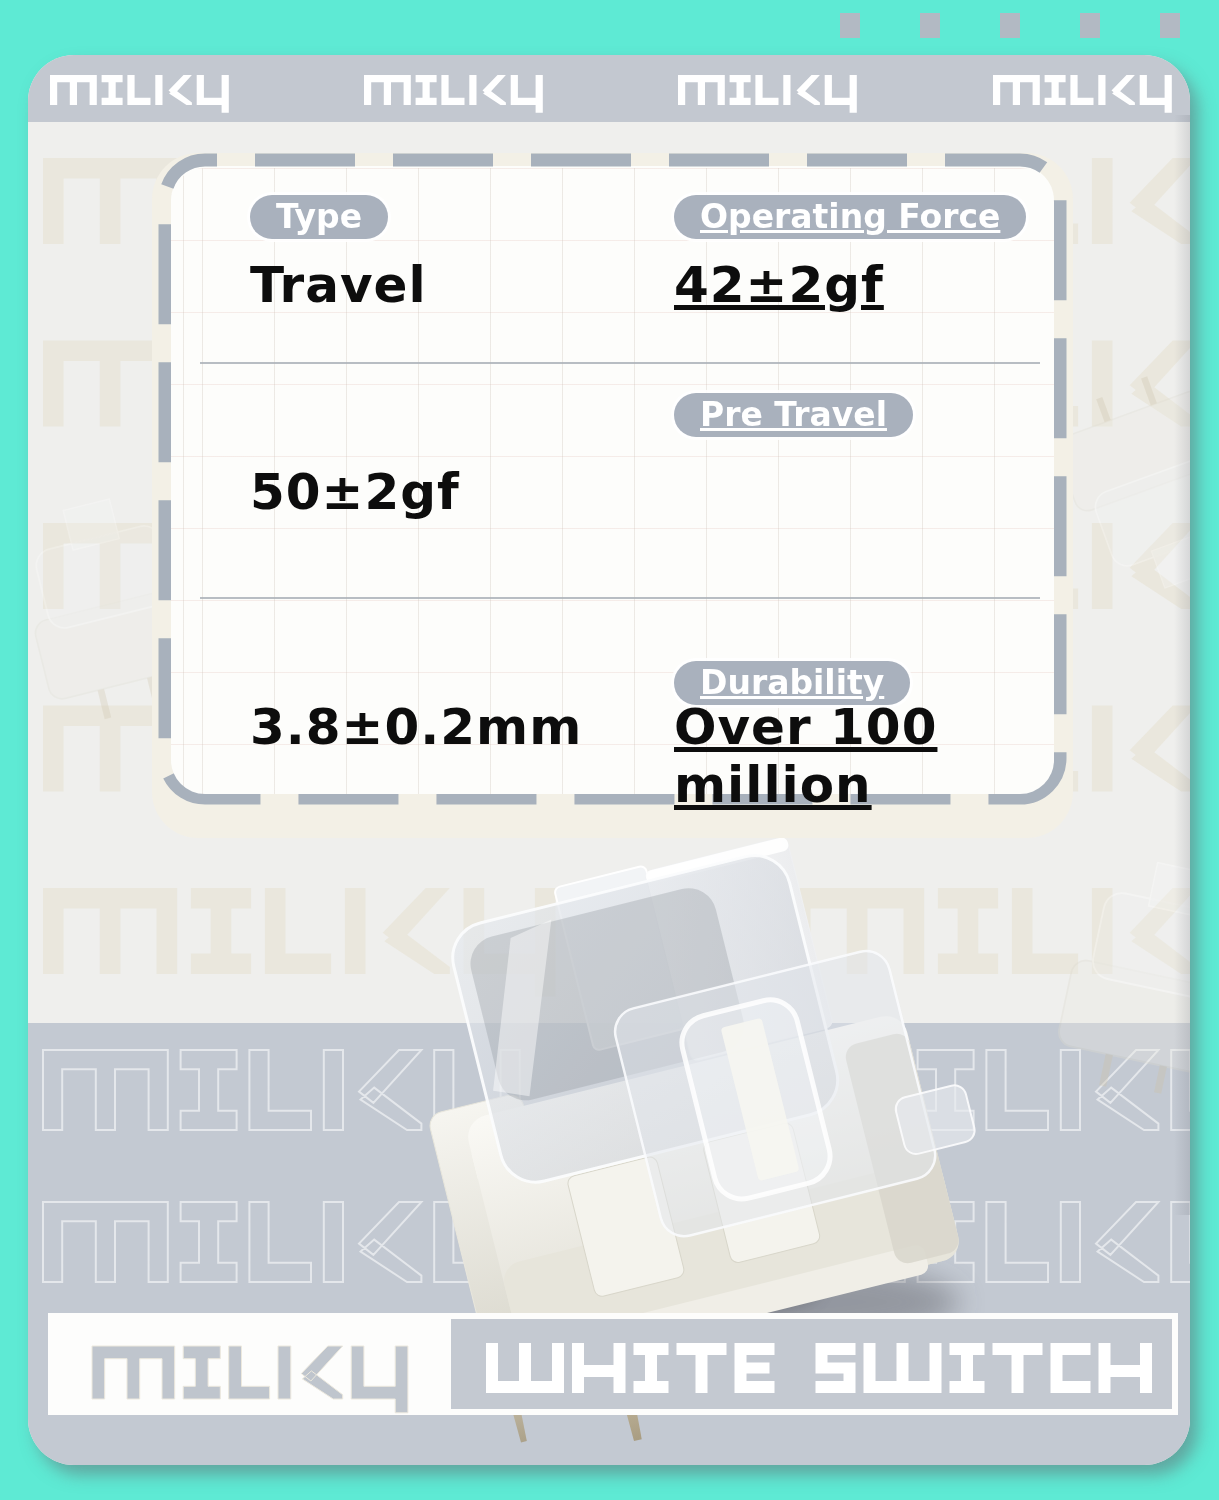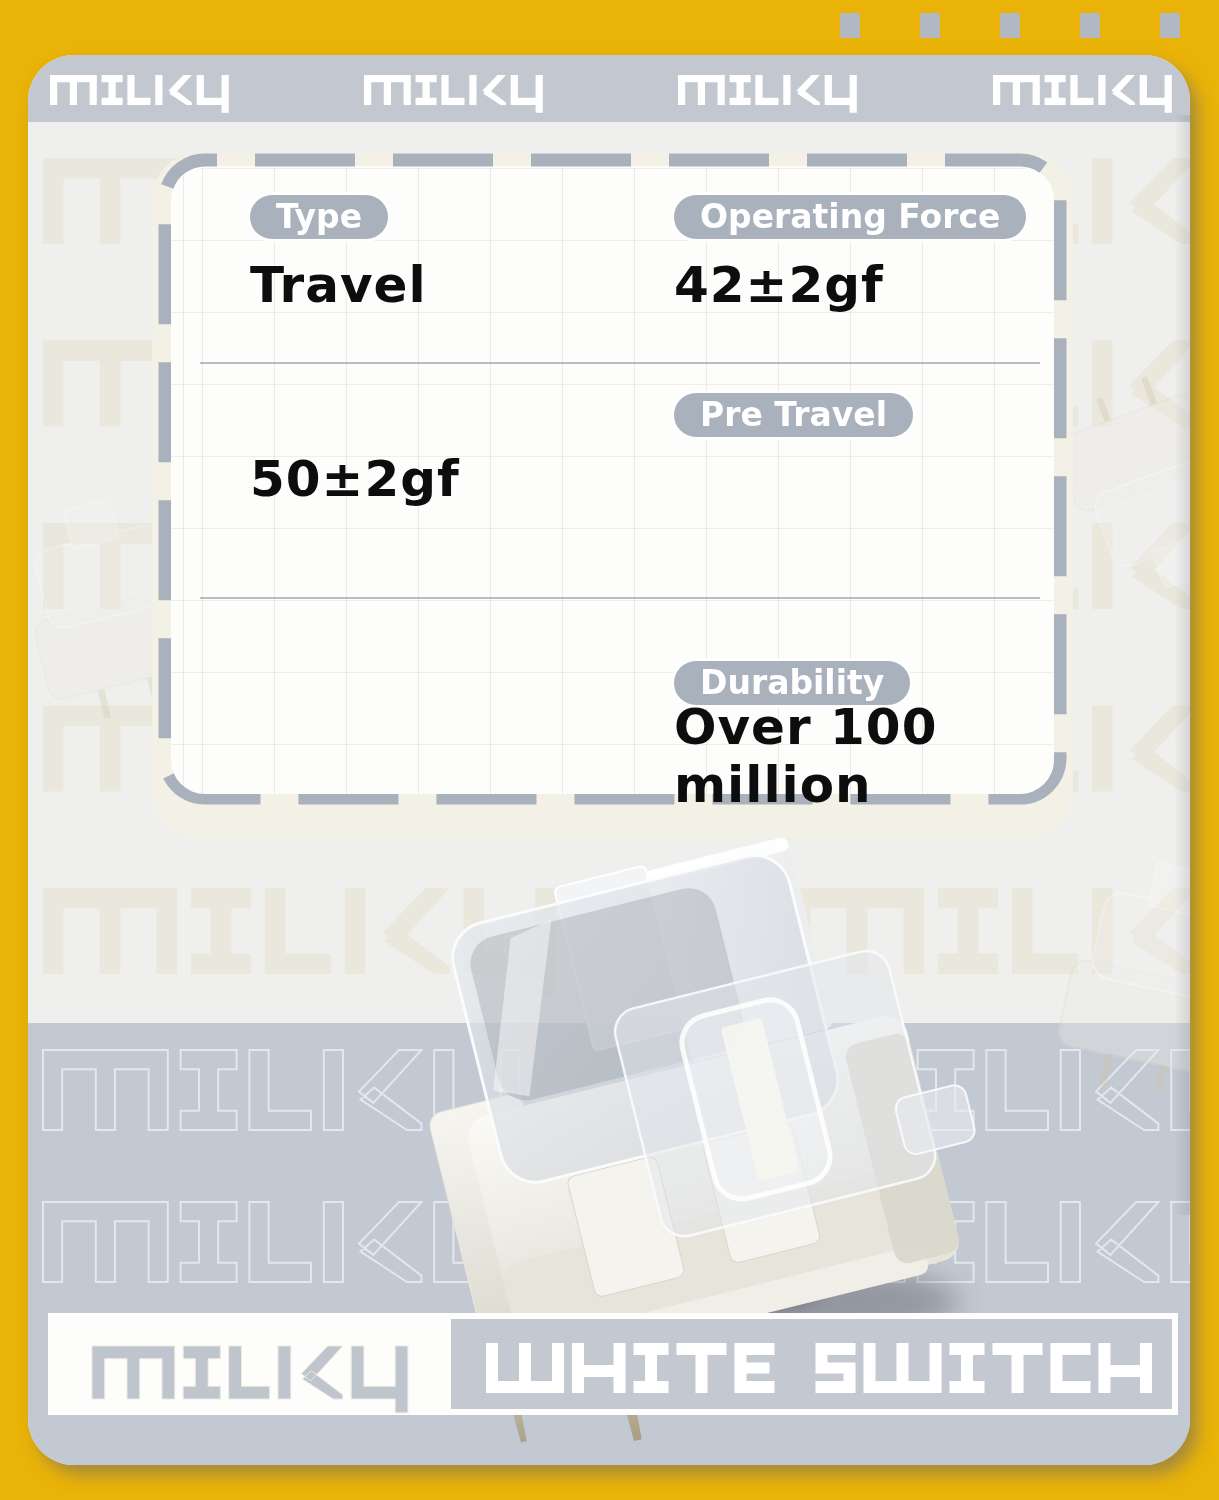--- a/index.html
+++ b/index.html
@@ -1,16 +1,16 @@
 <!DOCTYPE html>
 <html><head>
 <meta charset="utf-8">
 <style>
   html,body{margin:0;padding:0;background:#ffffff;}
-  .stage{position:relative;width:1219px;height:1500px;background:#eab308;overflow:hidden;
+  .stage{position:relative;width:1219px;height:1500px;background:#5eead4;overflow:hidden;
          font-family:"Liberation Sans",sans-serif;}
   
   .squares{position:absolute;left:840px;top:13px;width:340px;height:25px;display:flex;gap:60px;}
   .squares .sq{width:20px;height:25px;background:#B2B9C3;}
   
   .container{position:absolute;left:28px;top:55px;width:1162px;height:1410px;border-radius:46px;
              background:#EFEFED;overflow:hidden;
              box-shadow:8px 10px 16px rgba(100,102,110,.5);}
   .container .art{position:absolute;left:0;top:0;}
   .edge-shade{position:absolute;right:0;top:60px;width:16px;height:1100px;
@@ -25,21 +25,21 @@
         repeating-linear-gradient(to right, rgba(205,196,188,.35) 0 1px, transparent 1px 72px),
         repeating-linear-gradient(to bottom, rgba(214,168,158,.20) 0 1px, transparent 1px 72px);
       background-position:31px 0,0 0;}
   .sep{position:absolute;left:29px;width:840px;height:2px;background:#ACB1B8;opacity:.85;}
   .pill{position:absolute;height:44px;line-height:44px;padding:0 26px;border-radius:23px;
         background:#A9B1BD;color:#ffffff;font-weight:bold;font-size:33px;
         font-family:"DejaVu Sans","Liberation Sans",sans-serif;
         box-shadow:0 0 0 3px rgba(255,255,255,.9);}
   .val{position:absolute;color:#0D0D0D;font-weight:800;font-size:50px;letter-spacing:1px;
        font-family:"DejaVu Sans","Liberation Sans",sans-serif;line-height:58px;}
-  .col-l{left:79px;} .col-r{left:503px;}
+  .col-l{left:79px;} .col-r{left:503px;text-decoration:underline;}
   
   .footer-bar{position:absolute;left:48px;top:1313px;width:1130px;height:102px;background:#FDFDFC;}
   .footer-box{position:absolute;left:403px;top:6px;width:721px;height:90px;background:#C4C9D1;}
   .pixel-slot{position:absolute;}
 </style>
 </head>
 <body>
 
 <div class="stage">
 
@@ -165,23 +165,24 @@
   <div class="card-inner">
     <div class="sep" style="top:194px"></div>
     <div class="sep" style="top:429px"></div>
 
     <div class="pill col-l" style="top:27px">Type</div>
     <div class="pill col-r" style="top:27px">Operating Force</div>
     <div class="val col-l" style="top:88px">Travel</div>
     <div class="val col-r" style="top:88px">42±2gf</div>
 
     <div class="pill col-r" style="top:225px">Pre Travel</div>
-    <div class="val col-l" style="top:282px">50±2gf</div>
+    <div class="val col-l" style="top:295px">50±2gf</div>
 
     <div class="pill col-r" style="top:493px">Durability</div>
+    <div class="val col-l" style="top:530px">3.8±0.2mm</div>
     <div class="val col-r" style="top:530px">Over 100 million</div>
   </div>
 
   <div class="footer-bar">
     <div class="pixel-slot" id="footer-brand-slot" style="left:42px;top:31px"><svg width="340" height="72">
           <path d="M2.0,2.0L84.7,2.0L84.7,55.0L72.0,55.0L72.0,14.7L49.7,14.7L49.7,55.0L37.0,55.0L37.0,14.7L14.7,14.7L14.7,55.0L2.0,55.0ZM93.2,2.0L130.3,2.0L130.3,14.7L118.1,14.7L118.1,42.3L130.3,42.3L130.3,55.0L93.2,55.0L93.2,42.3L105.3,42.3L105.3,14.7L93.2,14.7ZM138.7,2.0L151.5,2.0L151.5,42.3L179.6,42.3L179.6,55.0L138.7,55.0ZM188.0,2.0L200.8,2.0L200.8,55.0L188.0,55.0ZM237.8,2.0L252.7,2.0L220.9,37.0L211.3,29.6ZM212.4,34.9L221.4,26.9L252.7,50.8L252.7,55.0L243.2,55.0ZM261.2,2.0L273.9,2.0L273.9,42.3L305.2,42.3L305.2,2.0L317.9,2.0L317.9,68.8L305.2,68.8L305.2,55.0L261.2,55.0Z" fill="#BFC5CD" stroke="#EDE9DE" stroke-width="1"></path>
         </svg></div>
     <div class="footer-box">
       <div class="pixel-slot" id="footer-product-slot" style="left:33px;top:22px"><svg width="680" height="68">
             <path d="M2.0,2.0L14.0,2.0L14.0,40.0L35.0,40.0L35.0,2.0L47.0,2.0L47.0,40.0L68.0,40.0L68.0,2.0L80.0,2.0L80.0,52.0L2.0,52.0ZM88.0,2.0L100.0,2.0L100.0,24.0L129.5,24.0L129.5,2.0L141.5,2.0L141.5,52.0L129.5,52.0L129.5,36.0L100.0,36.0L100.0,52.0L88.0,52.0ZM149.5,2.0L184.5,2.0L184.5,14.0L173.0,14.0L173.0,40.0L184.5,40.0L184.5,52.0L149.5,52.0L149.5,40.0L161.0,40.0L161.0,14.0L149.5,14.0ZM192.5,2.0L242.5,2.0L242.5,14.0L223.5,14.0L223.5,52.0L211.5,52.0L211.5,14.0L192.5,14.0ZM250.5,2.0L290.5,2.0L290.5,14.0L262.5,14.0L262.5,21.5L285.5,21.5L285.5,32.5L262.5,32.5L262.5,40.0L290.5,40.0L290.5,52.0L250.5,52.0ZM331.5,2.0L371.5,2.0L371.5,14.0L343.5,14.0L343.5,21.5L371.5,21.5L371.5,52.0L331.5,52.0L331.5,40.0L359.5,40.0L359.5,32.5L331.5,32.5ZM379.5,2.0L391.5,2.0L391.5,40.0L412.5,40.0L412.5,2.0L424.5,2.0L424.5,40.0L445.5,40.0L445.5,2.0L457.5,2.0L457.5,52.0L379.5,52.0ZM465.5,2.0L500.5,2.0L500.5,14.0L489.0,14.0L489.0,40.0L500.5,40.0L500.5,52.0L465.5,52.0L465.5,40.0L477.0,40.0L477.0,14.0L465.5,14.0ZM508.5,2.0L558.5,2.0L558.5,14.0L539.5,14.0L539.5,52.0L527.5,52.0L527.5,14.0L508.5,14.0ZM566.5,2.0L606.5,2.0L606.5,14.0L578.5,14.0L578.5,40.0L606.5,40.0L606.5,52.0L566.5,52.0ZM614.5,2.0L626.5,2.0L626.5,24.0L656.0,24.0L656.0,2.0L668.0,2.0L668.0,52.0L656.0,52.0L656.0,36.0L626.5,36.0L626.5,52.0L614.5,52.0Z" fill="#FFFFFF"></path>

